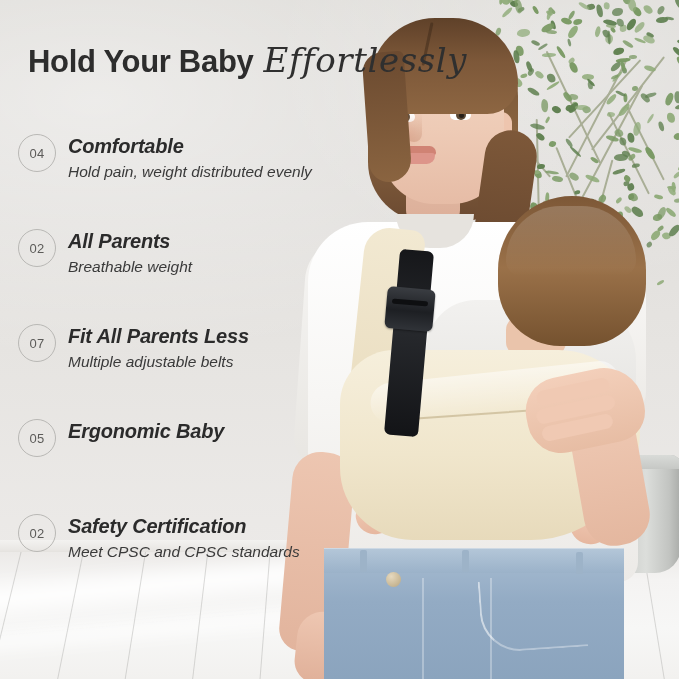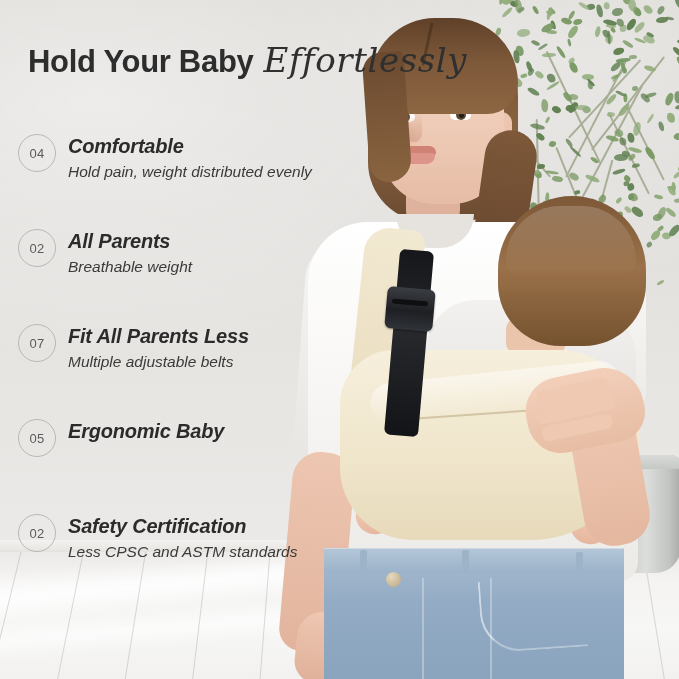--- a/index.html
+++ b/index.html
@@ -700,17 +700,17 @@
         <div class="ftitle">Fit All Parents Less</div>
         <div class="fsub">Multiple adjustable belts</div>
       </div>
       <div class="feature">
         <div class="fnum">05</div>
         <div class="ftitle">Ergonomic Baby</div>
       </div>
       <div class="feature">
         <div class="fnum">02</div>
         <div class="ftitle">Safety Certification</div>
-        <div class="fsub">Less CPSC and ASTM standards</div>
+        <div class="fsub">Meet CPSC and CPSC standards</div>
       </div>
     </div>
 
 </div>
 
 </body></html>

